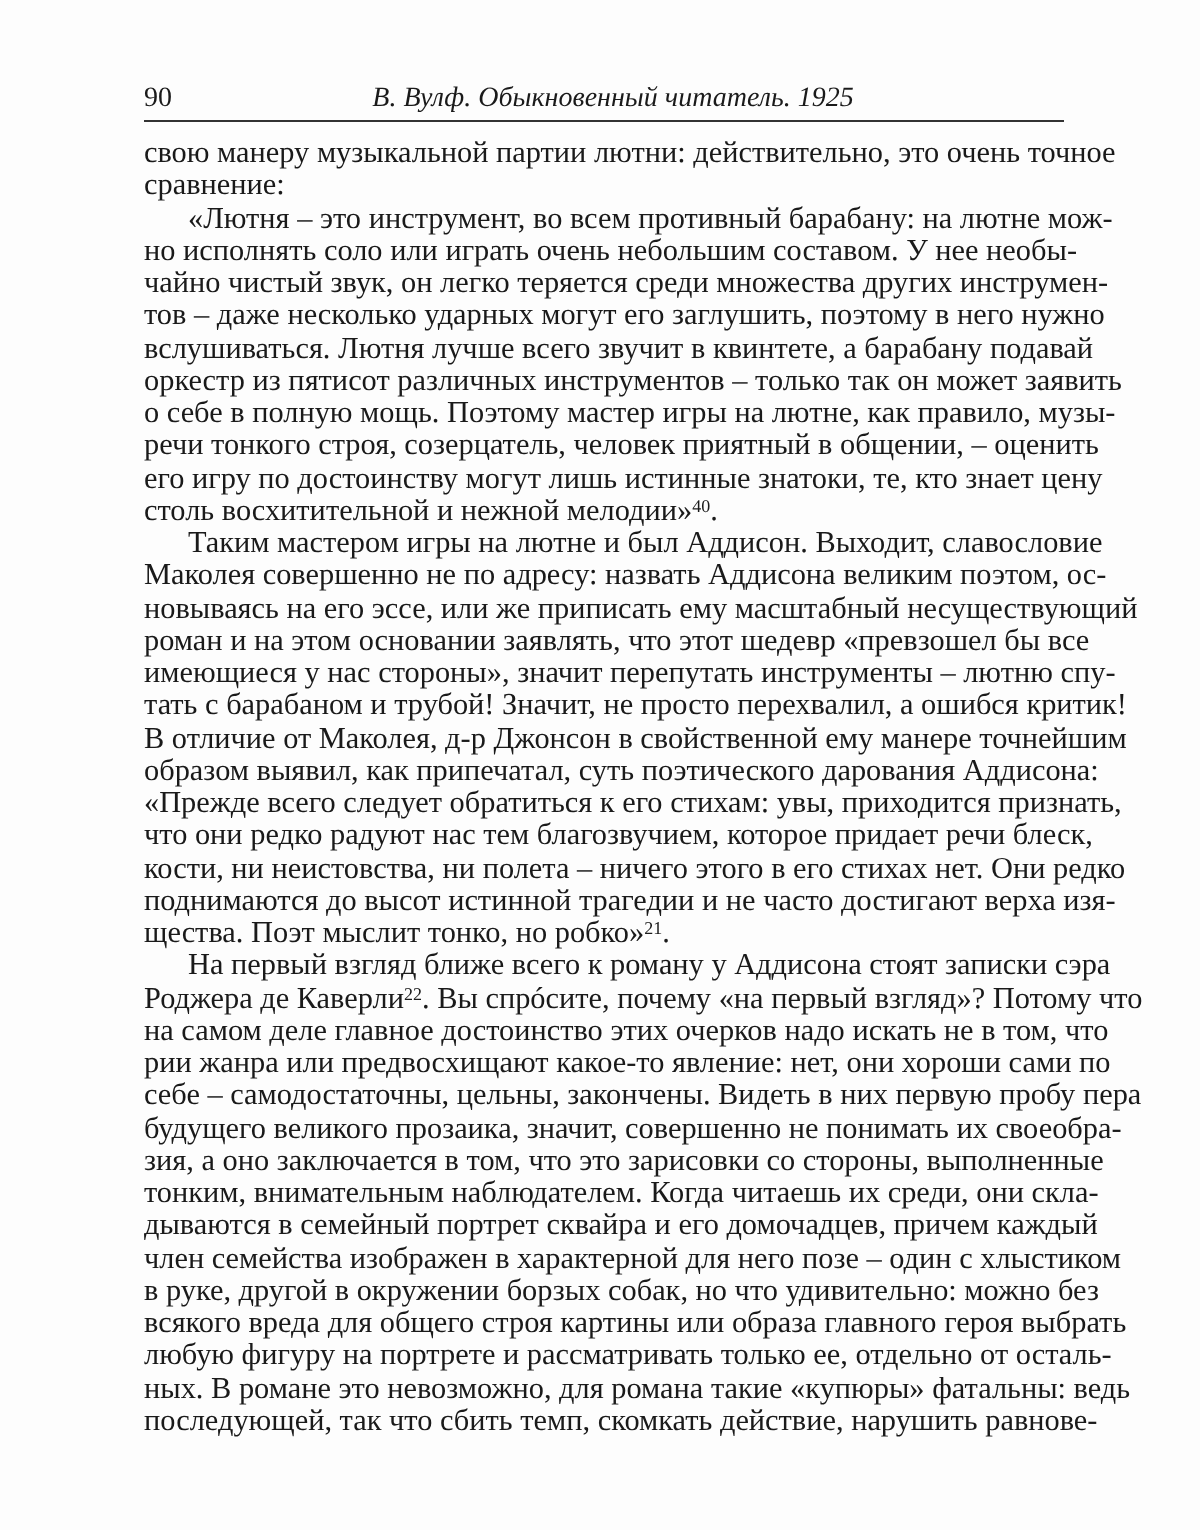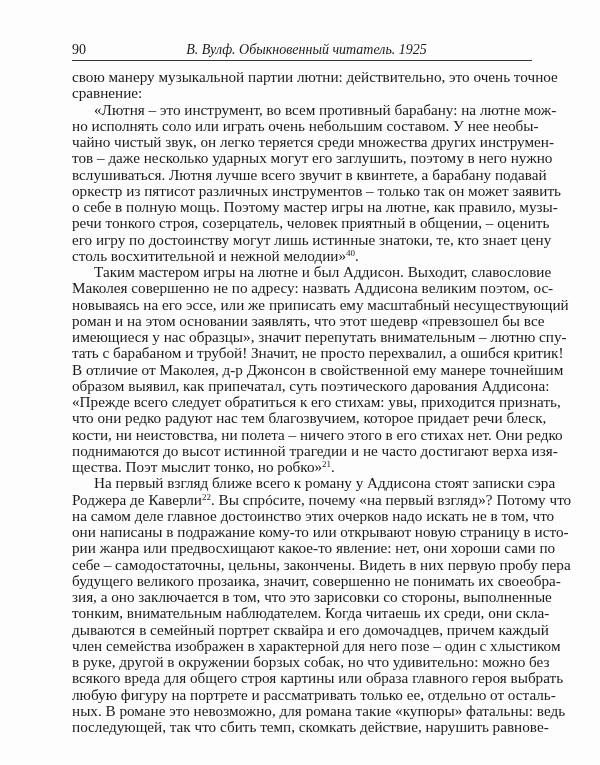--- a/index.html
+++ b/index.html
@@ -103,33 +103,32 @@
       <div class="line"><span>вслушиваться. Лютня лучше всего звучит в квинтете, а барабану подавай</span></div>
       <div class="line"><span>оркестр из пятисот различных инструментов – только так он может заявить</span></div>
       <div class="line"><span>о себе в полную мощь. Поэтому мастер игры на лютне, как правило, музы-</span></div>
       <div class="line"><span>речи тонкого строя, созерцатель, человек приятный в общении, – оценить</span></div>
       <div class="line"><span>его игру по достоинству могут лишь истинные знатоки, те, кто знает цену</span></div>
       <div class="line last"><span>столь восхитительной и нежной мелодии»</span><sup>40</sup><span>.</span></div>
       <div class="line indent"><span>Таким мастером игры на лютне и был Аддисон. Выходит, славословие</span></div>
       <div class="line"><span>Маколея совершенно не по адресу: назвать Аддисона великим поэтом, ос-</span></div>
       <div class="line"><span>новываясь на его эссе, или же приписать ему масштабный несуществующий</span></div>
       <div class="line"><span>роман и на этом основании заявлять, что этот шедевр «превзошел бы все</span></div>
-      <div class="line"><span>имеющиеся у нас образцы», значит перепутать внимательным – лютню спу-</span></div>
+      <div class="line"><span>имеющиеся у нас стороны», значит перепутать инструменты – лютню спу-</span></div>
       <div class="line"><span>тать с барабаном и трубой! Значит, не просто перехвалил, а ошибся критик!</span></div>
       <div class="line"><span>В отличие от Маколея, д-р Джонсон в свойственной ему манере точнейшим</span></div>
       <div class="line"><span>образом выявил, как припечатал, суть поэтического дарования Аддисона:</span></div>
       <div class="line"><span>«Прежде всего следует обратиться к его стихам: увы, приходится признать,</span></div>
       <div class="line"><span>что они редко радуют нас тем благозвучием, которое придает речи блеск,</span></div>
       <div class="line"><span>кости, ни неистовства, ни полета – ничего этого в его стихах нет. Они редко</span></div>
       <div class="line"><span>поднимаются до высот истинной трагедии и не часто достигают верха изя-</span></div>
       <div class="line last"><span>щества. Поэт мыслит тонко, но робко»</span><sup>21</sup><span>.</span></div>
       <div class="line indent"><span>На первый взгляд ближе всего к роману у Аддисона стоят записки сэра</span></div>
       <div class="line"><span>Роджера де Каверли</span><sup>22</sup><span>. Вы спрóсите, почему «на первый взгляд»? Потому что</span></div>
       <div class="line"><span>на самом деле главное достоинство этих очерков надо искать не в том, что</span></div>
-      <div class="line"><span>они написаны в подражание кому-то или открывают новую страницу в исто-</span></div>
       <div class="line"><span>рии жанра или предвосхищают какое-то явление: нет, они хороши сами по</span></div>
       <div class="line"><span>себе – самодостаточны, цельны, закончены. Видеть в них первую пробу пера</span></div>
       <div class="line"><span>будущего великого прозаика, значит, совершенно не понимать их своеобра-</span></div>
       <div class="line"><span>зия, а оно заключается в том, что это зарисовки со стороны, выполненные</span></div>
       <div class="line"><span>тонким, внимательным наблюдателем. Когда читаешь их среди, они скла-</span></div>
       <div class="line"><span>дываются в семейный портрет сквайра и его домочадцев, причем каждый</span></div>
       <div class="line"><span>член семейства изображен в характерной для него позе – один с хлыстиком</span></div>
       <div class="line"><span>в руке, другой в окружении борзых собак, но что удивительно: можно без</span></div>
       <div class="line"><span>всякого вреда для общего строя картины или образа главного героя выбрать</span></div>
       <div class="line"><span>любую фигуру на портрете и рассматривать только ее, отдельно от осталь-</span></div>

